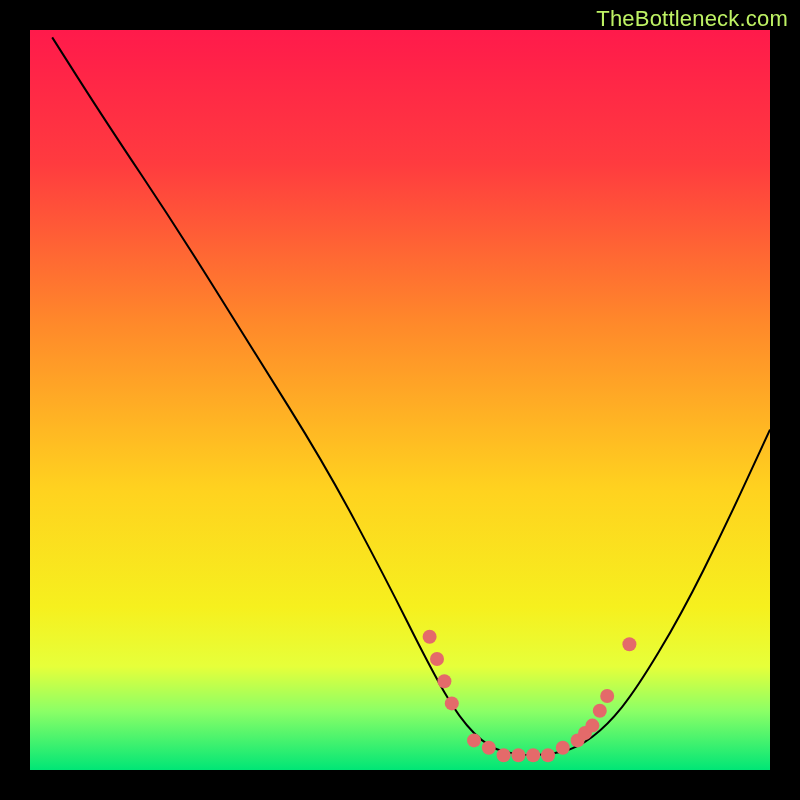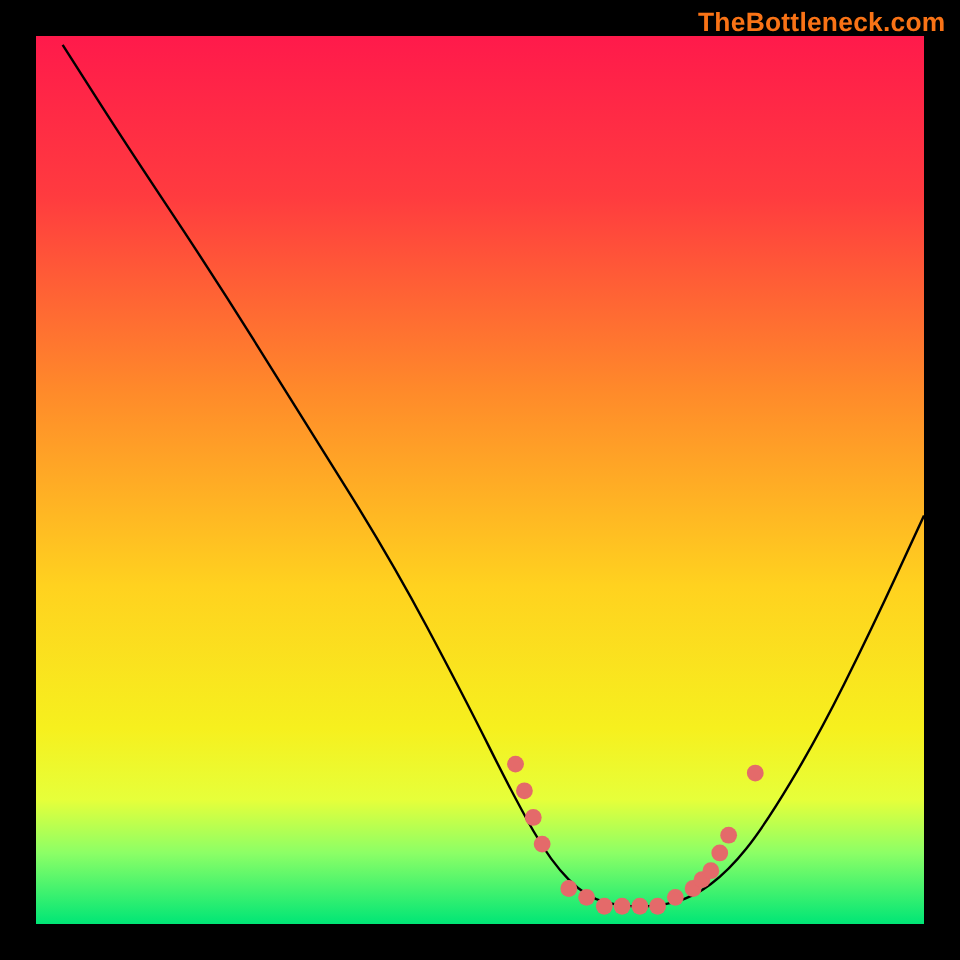--- a/index.html
+++ b/index.html
@@ -24,23 +24,23 @@
     left: 30px;
     top: 30px;
     width: 740px;
     height: 740px;
     overflow: hidden;
   }
   .watermark {
     position: absolute;
     top: 6px;
     right: 12px;
-    color: #f97316;
+    color: #bef264;
     font-size: 22px;
-    font-weight: 700;
+    font-weight: 400;
     letter-spacing: 0.2px;
     z-index: 50;
   }
   svg { display: block; }
 </style>
 </head>
 <body>
 
 <div class="watermark">TheBottleneck.com</div>
 

